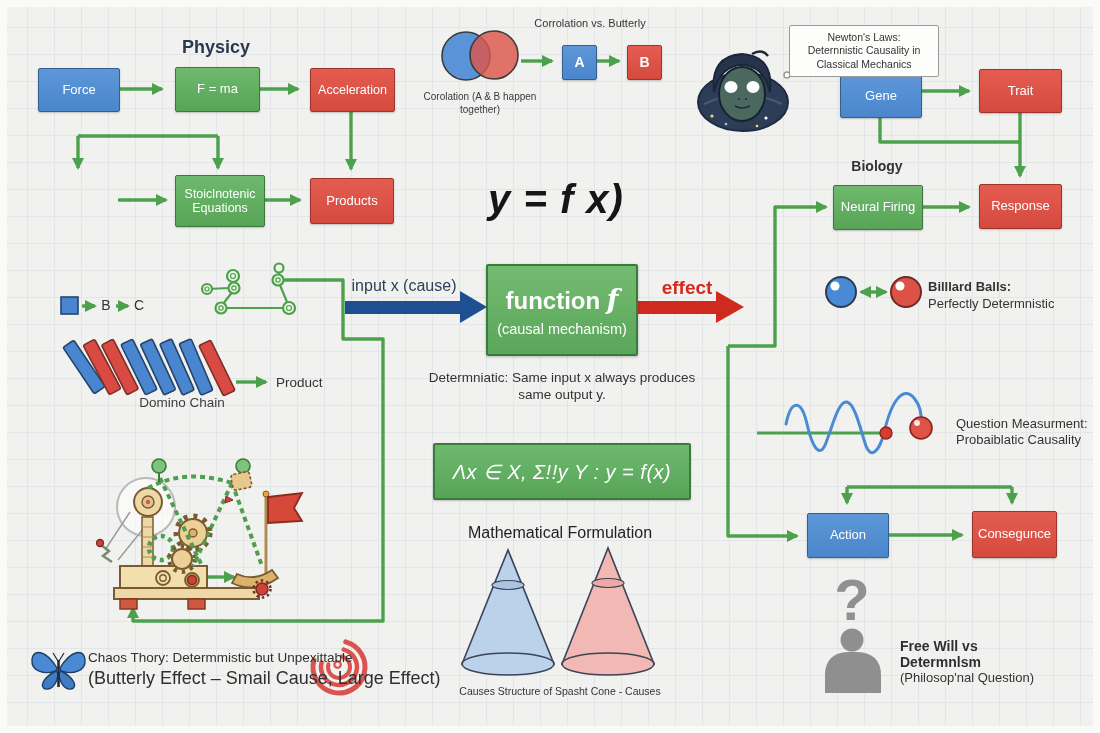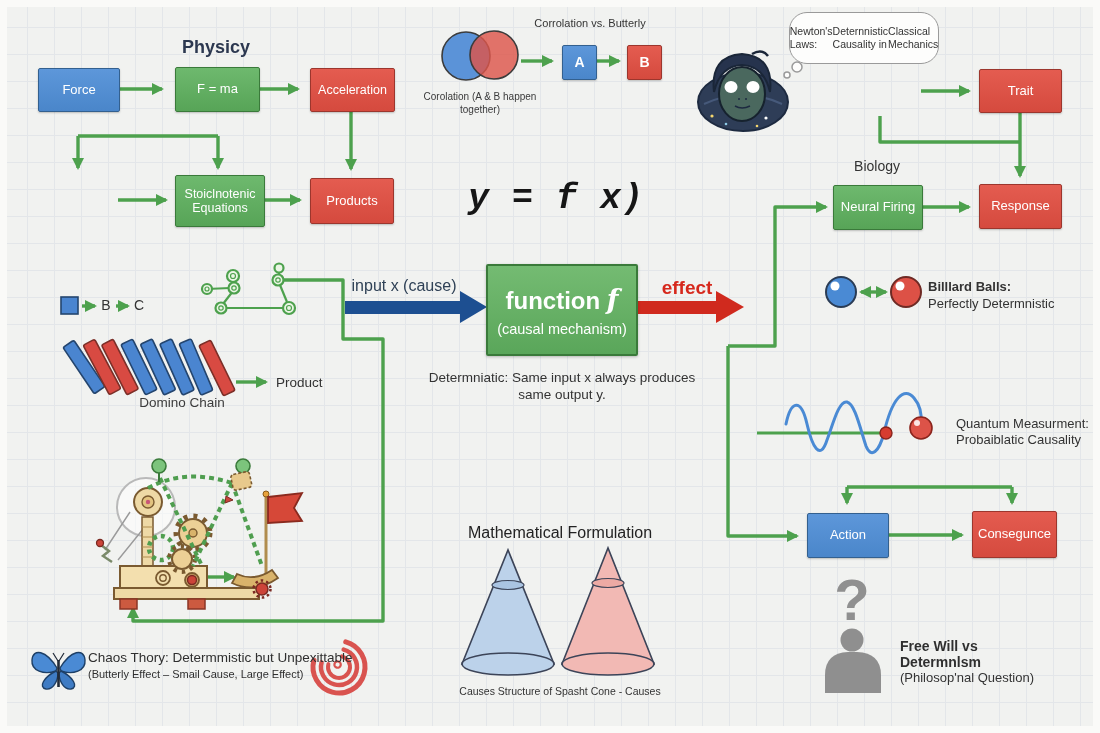--- a/index.html
+++ b/index.html
@@ -12,35 +12,35 @@
   .nbox{position:absolute;display:flex;align-items:center;justify-content:center;text-align:center;
     color:#fff;font-size:13px;border-radius:2px;z-index:5;line-height:1.15;
     box-shadow:0 1px 2px rgba(0,0,0,.22)}
   .blue{background:linear-gradient(180deg,#5d97da,#4a86ca);border:1.6px solid #33608f}
   .green{background:linear-gradient(180deg,#6eb96e,#57a457);border:1.6px solid #3a7a3a}
   .red{background:linear-gradient(180deg,#e45c50,#d54a3e);border:1.6px solid #9c362d}
   .txt{position:absolute;z-index:6;color:#3a3a3a}
   .ctr{transform:translate(-50%,-50%);text-align:center}
   .nw{white-space:nowrap}
   .title{font-weight:bold;color:#2c3850}
-  .equation{font-family:Liberation Mono, monospace;font-style:italic;font-weight:bold;
-    font-size:35px;color:#161616;letter-spacing:1px}
+  .equation{font-family:Liberation Sans, sans-serif;font-style:italic;font-weight:bold;
+    font-size:40px;color:#161616;letter-spacing:1px}
   .mathbox{position:absolute;left:433px;top:443px;width:254px;height:53px;z-index:5;
     background:linear-gradient(180deg,#6eb96e,#57a457);border:2px solid #3a7a3a;border-radius:2px;
     display:flex;align-items:center;justify-content:center;color:#fff;font-size:20px;
     font-style:italic;letter-spacing:.5px;box-shadow:0 1px 2px rgba(0,0,0,.22)}
   .funcbox{position:absolute;left:486px;top:264px;width:148px;height:88px;z-index:5;
     background:linear-gradient(180deg,#74bb72,#5aa65a);border:2px solid #3a7a3a;border-radius:2px;
     display:flex;flex-direction:column;align-items:center;justify-content:center;color:#fff;
     box-shadow:0 1px 3px rgba(0,0,0,.25)}
   .funcbox .t1{font-size:24px;font-weight:bold}
   .funcbox .t1 .fit{font-family:"DejaVu Serif",serif;font-style:italic;font-size:27px}
   .funcbox .t2{font-size:14.5px;margin-top:6px}
-  .bubble{position:absolute;left:789px;top:12px;width:148px;height:50px;background:#fdfdfc;
-    border:1.5px solid #9a9a9a;border-radius:18px;display:flex;flex-direction:row;
+  .bubble{position:absolute;left:789px;top:25px;width:148px;height:50px;background:#fdfdfc;
+    border:1.5px solid #9a9a9a;border-radius:2px;display:flex;flex-direction:column;
     align-items:center;justify-content:center;font-size:10.5px;color:#333;z-index:6;line-height:1.28}
   .qmark{font-size:58px;font-weight:bold;color:#909090;z-index:6}
 </style>
 </head>
 <body>
 
 <div id="canvas">
 
   <svg class="overlay" width="1100" height="733" viewBox="0 0 1100 733">
     <defs>
@@ -272,51 +272,53 @@
   <div class="txt ctr" style="left:480px;top:103px;width:150px;font-size:10px;line-height:1.25;color:#3a3a3a">Corolation (A &amp; B happen together)</div>
   <div class="nbox blue" style="left:562px;top:45px;width:33px;height:33px;font-size:14px;font-weight:bold">A</div>
   <div class="nbox red" style="left:627px;top:45px;width:33px;height:33px;font-size:14px;font-weight:bold">B</div>
 
   <div class="bubble">
     <span>Newton's Laws:</span>
     <span>Deternnistic Causality in</span>
     <span>Classical Mechanics</span>
   </div>
 
+  <div class="nbox blue" style="left:840px;top:75px;width:80px;height:41px">Gene</div>
   <div class="nbox red" style="left:979px;top:69px;width:81px;height:42px">Trait</div>
-  <div class="txt ctr nw" style="left:877px;top:166px;font-size:14px;font-weight:normal;color:#333">Biology</div>
+  <div class="txt ctr nw" style="left:877px;top:166px;font-size:14px;font-weight:bold;color:#333">Biology</div>
   <div class="nbox green" style="left:833px;top:185px;width:88px;height:43px">Neural Firing</div>
   <div class="nbox red" style="left:979px;top:184px;width:81px;height:43px">Response</div>
 
   <div class="txt ctr nw equation" style="left:556px;top:199px">y = f x)</div>
 
   <div class="txt ctr nw" style="left:404px;top:286px;font-size:16px;font-weight:normal;color:#2f4156">input x (cause)</div>
   <div class="funcbox">
     <div class="t1"><span>function</span>&nbsp;<span class="fit">f</span></div>
     <div class="t2">(causal mechanism)</div>
   </div>
   <div class="txt ctr nw" style="left:687px;top:288px;font-size:19px;font-weight:bold;color:#d6281c">effect</div>
 
   <div class="txt ctr" style="left:562px;top:387px;width:285px;font-size:13.5px;line-height:1.25;color:#333">Determniatic: Same input x always produces same output y.</div>
 
+  <div class="mathbox">Λx ∈ X, Σ!!y Y : y = f(x)</div>
   <div class="txt ctr nw" style="left:560px;top:533px;font-size:16px;color:#222">Mathematical Formulation</div>
   <div class="txt ctr nw" style="left:560px;top:691px;font-size:10.5px;color:#333">Causes Structure of Spasht Cone - Causes</div>
 
   <div class="txt ctr nw" style="left:106px;top:305px;font-size:14px;color:#333">B</div>
   <div class="txt ctr nw" style="left:139px;top:305px;font-size:14px;color:#333">C</div>
   <div class="txt nw" style="left:276px;top:375px;font-size:13.5px;color:#333">Product</div>
   <div class="txt ctr nw" style="left:182px;top:402px;font-size:13.5px;color:#3c3c3c">Domino Chain</div>
 
   <div class="txt nw" style="left:88px;top:650px;font-size:13.5px;color:#2f2f2f">Chaos Thory: Determmistic but Unpexittable</div>
-  <div class="txt nw" style="left:88px;top:668px;font-size:11px;color:#2f2f2f">(Butterly Effect – Smail Cause, Large Effect)</div>
+  <div class="txt nw" style="left:88px;top:668px;font-size:18px;color:#2f2f2f">(Butterly Effect – Smail Cause, Large Effect)</div>
 
   <div class="txt nw" style="left:928px;top:279px;font-size:13px;font-weight:bold;color:#333">Billlard Balls:</div>
   <div class="txt nw" style="left:928px;top:296px;font-size:13px;color:#333">Perfectly Determnistic</div>
 
-  <div class="txt nw" style="left:956px;top:416px;font-size:13px;color:#333">Quantum Measurment:</div>
+  <div class="txt nw" style="left:956px;top:416px;font-size:13px;color:#333">Question Measurment:</div>
   <div class="txt nw" style="left:956px;top:432px;font-size:13px;color:#333">Probaiblatic Causality</div>
 
   <div class="nbox blue" style="left:807px;top:513px;width:80px;height:43px">Action</div>
   <div class="nbox red" style="left:972px;top:511px;width:83px;height:45px">Consegunce</div>
 
   <div class="txt ctr nw qmark" style="left:852px;top:599px">?</div>
   <div class="txt nw" style="left:900px;top:638px;font-size:14px;font-weight:bold;color:#2f2f2f">Free Will vs</div>
   <div class="txt nw" style="left:900px;top:654px;font-size:14px;font-weight:bold;color:#2f2f2f">Determnlsm</div>
   <div class="txt nw" style="left:900px;top:670px;font-size:13px;color:#333">(Philosop'nal Question)</div>
 

